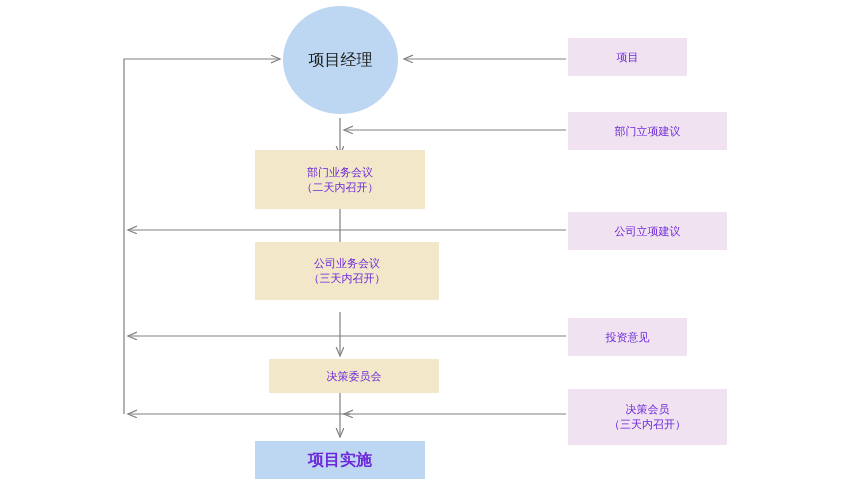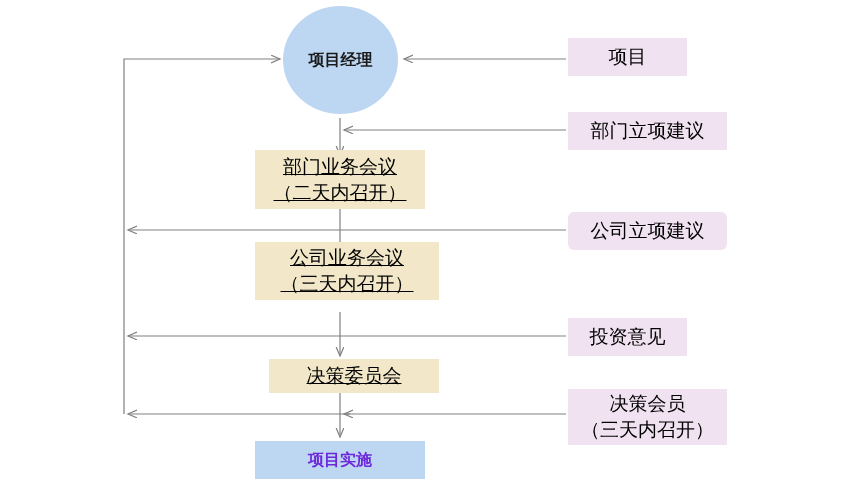--- a/index.html
+++ b/index.html
@@ -27,35 +27,34 @@
     height: 480px;
     pointer-events: none;
   }
   .node {
     position: absolute;
     box-sizing: border-box;
     display: flex;
     align-items: center;
     justify-content: center;
     text-align: center;
-    color: #000000;
-    font-size: 19px;
+    color: #6d28d9;
+    font-size: 11px;
     line-height: 1.35;
     white-space: pre-line;
   }
   .node-circle {
     border-radius: 50%;
     background: #bdd7f2;
-    font-weight: bold;
+    font-weight: normal;
     font-size: 16px;
     color: #1a1a1a;
   }
   .node-process {
     background: #f2e8c9;
-    text-decoration: underline;
   }
   .node-terminal {
     background: #bdd7f2;
     font-weight: bold;
     font-size: 16px;
     color: #6d28d9;
   }
   .node-note {
     background: #f0e2f0;
   }
@@ -123,20 +122,20 @@
 （三天内召开）</div>
 
   <div class="node node-process" style="left:269px; top:359px; width:170px; height:34px;">决策委员会</div>
 
   <div class="node node-terminal" style="left:255px; top:441px; width:170px; height:38px;">项目实施</div>
 
   <div class="node node-note" style="left:568px; top:38px; width:119px; height:38px;">项目</div>
 
   <div class="node node-note" style="left:568px; top:112px; width:159px; height:38px;">部门立项建议</div>
 
-  <div class="node node-note" style="left:568px; top:212px; width:159px; height:38px;border-radius:6px;">公司立项建议</div>
+  <div class="node node-note" style="left:568px; top:212px; width:159px; height:38px;">公司立项建议</div>
 
   <div class="node node-note" style="left:568px; top:318px; width:119px; height:38px;">投资意见</div>
 
   <div class="node node-note" style="left:568px; top:389px; width:159px; height:56px;">决策会员
 （三天内召开）</div>
 
 </div>
 
 </body></html>

